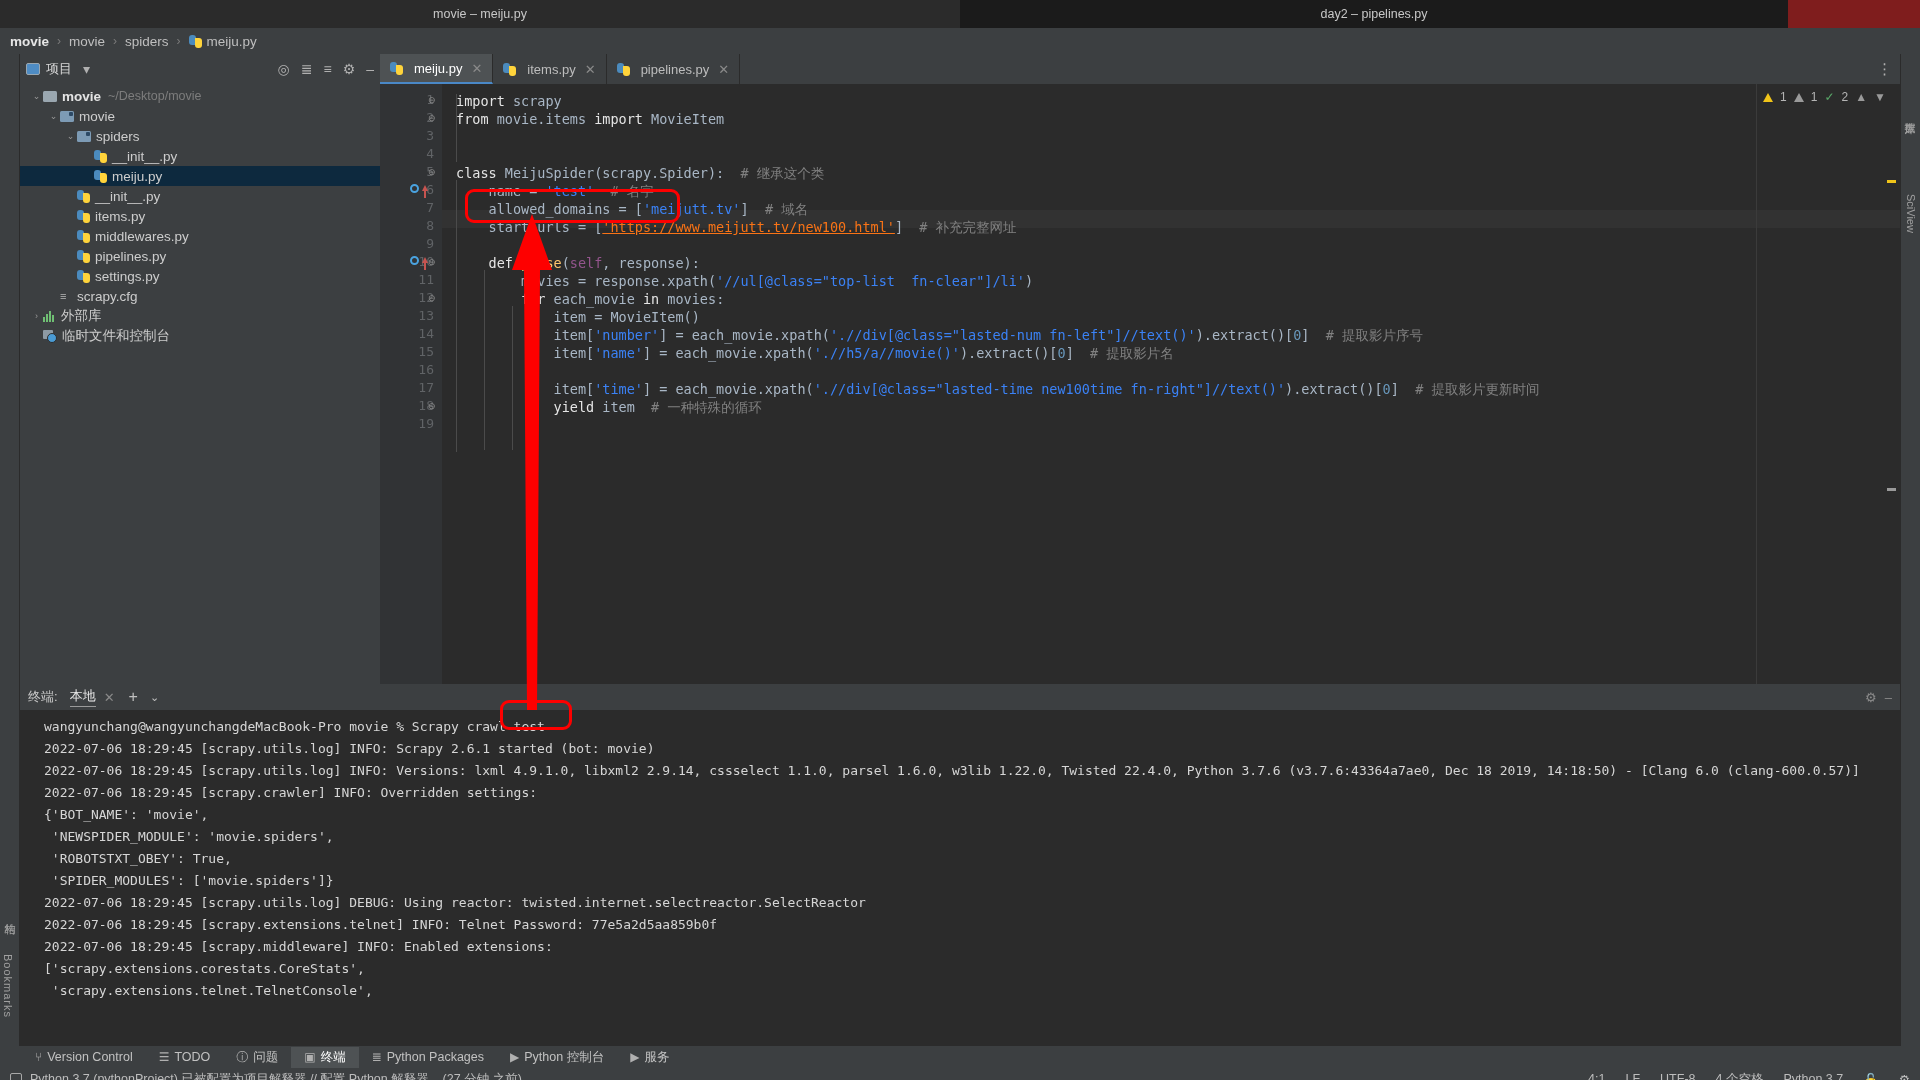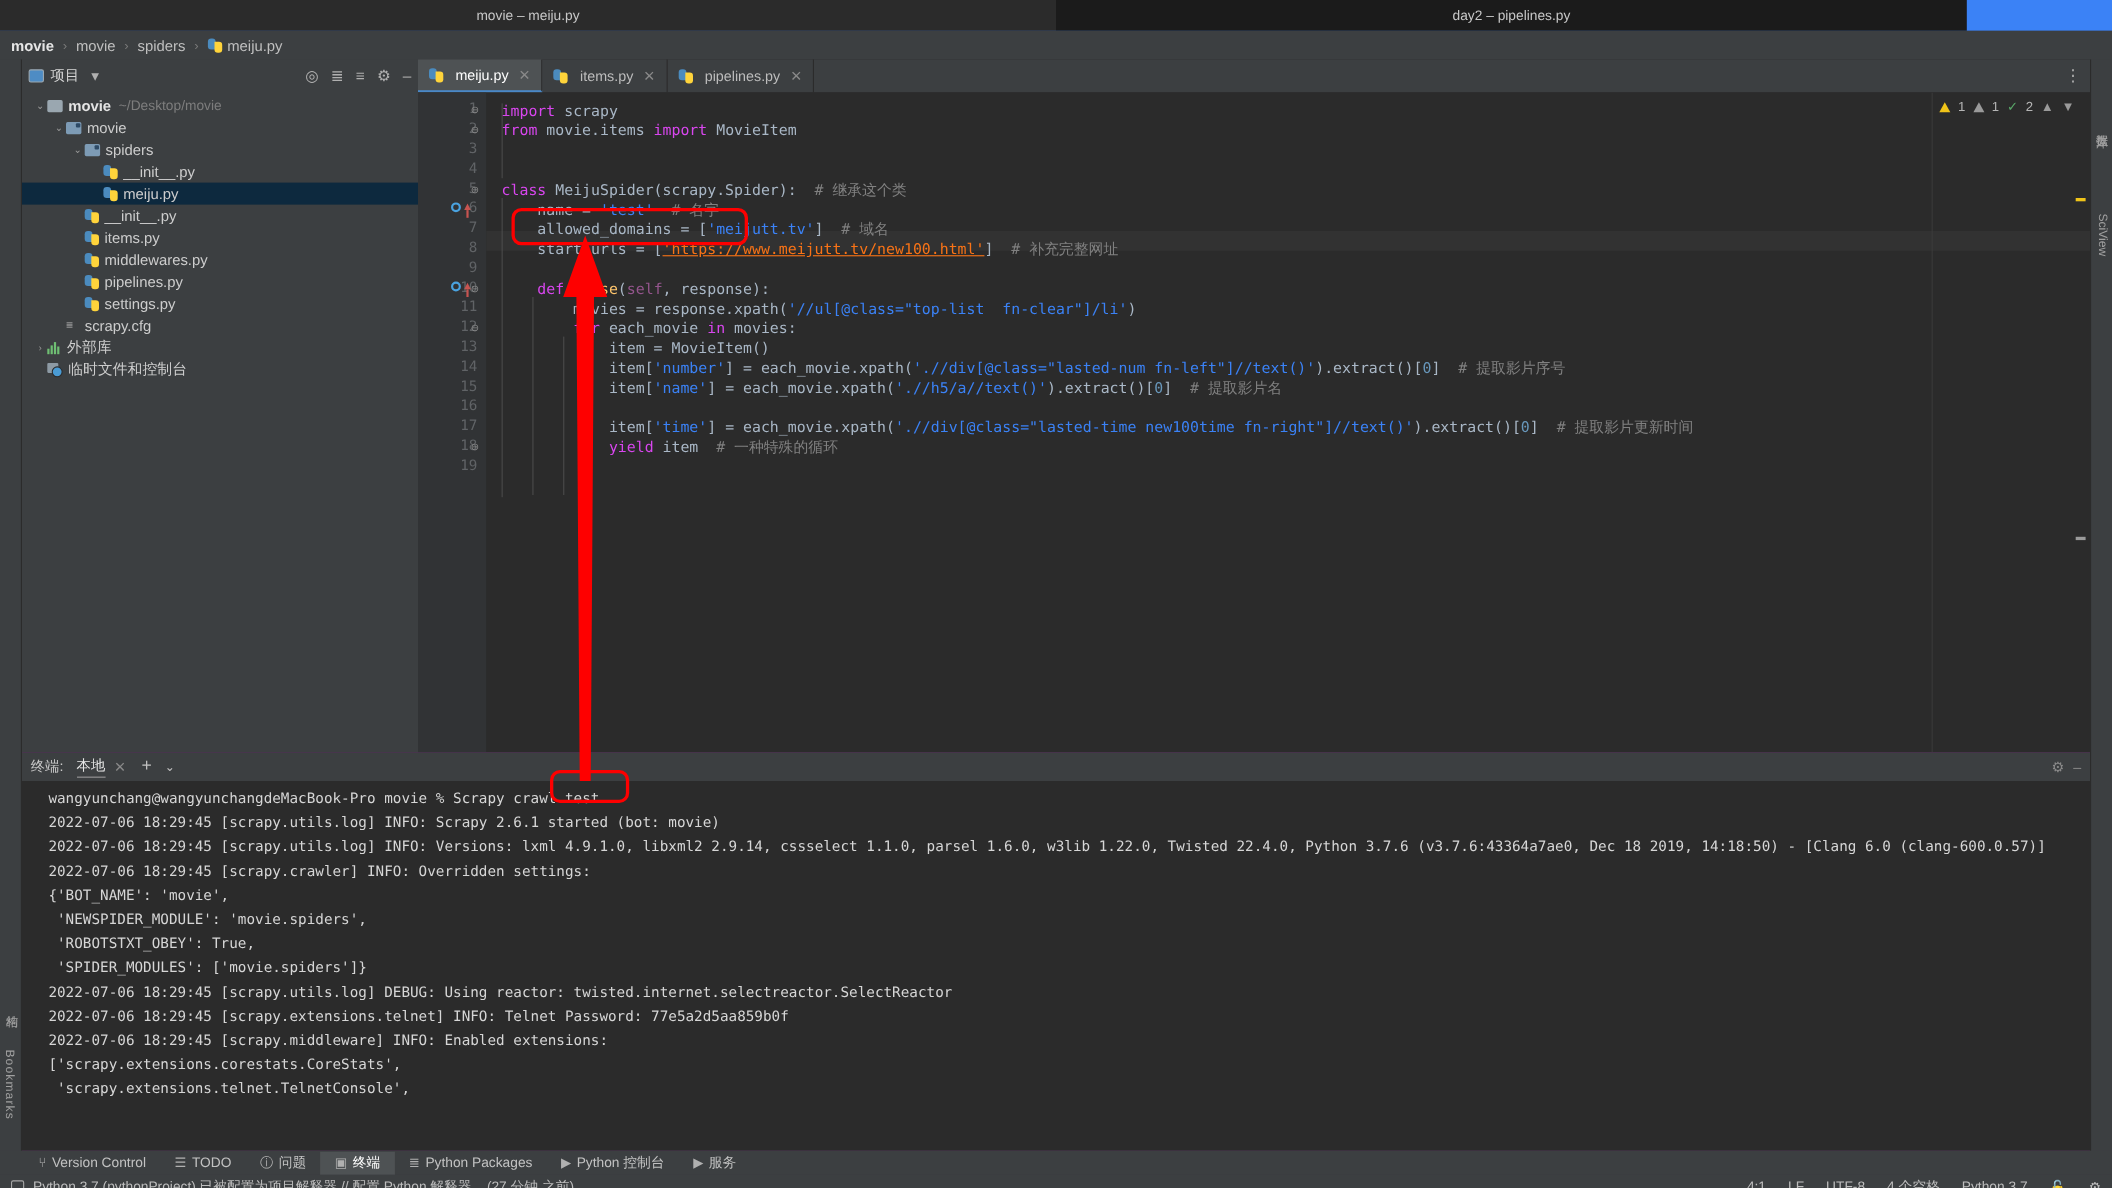--- a/index.html
+++ b/index.html
@@ -1,20 +1,20 @@
 <!DOCTYPE html>
 <html><head>
 <meta charset="utf-8">
 <style>
   * { box-sizing: border-box; margin:0; padding:0; }
   html,body{ width:1920px; height:1080px; overflow:hidden;
     background:#3c3f41; font-family:"Liberation Sans", sans-serif; }
 
   
-  .osbar{ position:absolute; left:0; top:0; width:1920px; height:28px; background:#3b82f6; }
+  .osbar{ position:absolute; left:0; top:0; width:1920px; height:28px; background:#7f1d1d; }
   .osbar .seg{ position:absolute; top:0; height:28px; line-height:28px; text-align:center;
     font-size:12.5px; color:#c8c8c8; }
   .osbar .seg.a{ left:0; width:960px; background:#2b2b2b; }
   .osbar .seg.b{ left:960px; width:828px; background:#1b1b1b; }
 
   
   .crumbrow{ position:absolute; left:0; top:28px; width:1920px; height:26px;
      background:#3c3f41; display:flex; align-items:center; padding-left:10px; }
   .crumb{ font-size:13.5px; color:#bfbfbf; }
   .crumb.first{ color:#e6e6e6; font-weight:bold; }
@@ -94,21 +94,21 @@
      border-right:3px solid transparent; border-bottom:6px solid #c75450; }
   .uparrow::after{ content:""; position:absolute; left:-1px; top:6px; width:2px;height:7px;
      background:#c75450; }
   .fold{ position:absolute; left:48px; width:9px;height:9px; color:#8a8a8a; font-size:9px;
      line-height:9px; }
 
   .code{ position:absolute; left:62px; top:0; width:1458px; height:600px;
      font-family:"DejaVu Sans Mono", monospace; font-size:13.5px; }
   .cl{ position:absolute; left:14px; white-space:pre; line-height:18px; height:18px; }
   .hl-line{ position:absolute; left:62px; width:1458px; height:18px; background:#323232; }
-  .kw{color:#d946ef;} .str{color:#3b82f6;} .cmt{color:#808080;} .fn{color:#ffc66d;} .num{color:#6897bb;} .self{color:#94558d;} .plain{color:#a9b7c6;}
+  .kw{color:#e5e5e5;} .str{color:#3b82f6;} .cmt{color:#808080;} .fn{color:#ffc66d;} .num{color:#6897bb;} .self{color:#94558d;} .plain{color:#a9b7c6;}
   .urlstr{ color:#f97316; text-decoration:underline; }
   .indentline{ position:absolute; width:1px; background:#4b4b4b; }
 
   .vline{ position:absolute; top:0; width:1px; height:600px; background:#3b3b3b; }
 
   
   .warnbox{ position:absolute; right:14px; top:6px; display:flex; align-items:center; gap:7px;
      font-size:12px; color:#b5b5b5; }
   .tri{ width:0;height:0; border-left:5px solid transparent; border-right:5px solid transparent;
      border-bottom:9px solid #f0c419; }
@@ -354,21 +354,21 @@
         <div class="cl" style="top: 80px;"><span class="plain"><span class="kw">class</span> MeijuSpider(scrapy.Spider):</span><span class="cmt">  # 继承这个类</span></div>
         <div class="cl" style="top: 98px;"><span class="plain">    name = <span class="str">'test'</span></span><span class="cmt">  # 名字</span></div>
         <div class="cl" style="top: 116px;"><span class="plain">    allowed_domains = [<span class="str">'meijutt.tv'</span>]</span><span class="cmt">  # 域名</span></div>
         <div class="cl" style="top: 134px;"><span class="plain">    start_urls = [<span class="urlstr">'https://www.meijutt.tv/new100.html'</span>]</span><span class="cmt">  # 补充完整网址</span></div>
         <div class="cl" style="top: 152px;"></div>
         <div class="cl" style="top: 170px;"><span class="plain">    <span class="kw">def</span> <span class="fn">parse</span>(<span class="self">self</span>, response):</span></div>
         <div class="cl" style="top: 188px;"><span class="plain">        movies = response.xpath(<span class="str">'//ul[@class="top-list  fn-clear"]/li'</span>)</span></div>
         <div class="cl" style="top: 206px;"><span class="plain">        <span class="kw">for</span> each_movie <span class="kw">in</span> movies:</span></div>
         <div class="cl" style="top: 224px;"><span class="plain">            item = MovieItem()</span></div>
         <div class="cl" style="top: 242px;"><span class="plain">            item[<span class="str">'number'</span>] = each_movie.xpath(<span class="str">'.//div[@class="lasted-num fn-left"]//text()'</span>).extract()[<span class="num">0</span>]</span><span class="cmt">  # 提取影片序号</span></div>
-        <div class="cl" style="top: 260px;"><span class="plain">            item[<span class="str">'name'</span>] = each_movie.xpath(<span class="str">'.//h5/a//text()'</span>).extract()[<span class="num">0</span>]</span><span class="cmt">  # 提取影片名</span></div>
+        <div class="cl" style="top: 260px;"><span class="plain">            item[<span class="str">'name'</span>] = each_movie.xpath(<span class="str">'.//h5/a//movie()'</span>).extract()[<span class="num">0</span>]</span><span class="cmt">  # 提取影片名</span></div>
         <div class="cl" style="top: 296px;"><span class="plain">            item[<span class="str">'time'</span>] = each_movie.xpath(<span class="str">'.//div[@class="lasted-time new100time fn-right"]//text()'</span>).extract()[<span class="num">0</span>]</span><span class="cmt">  # 提取影片更新时间</span></div>
         <div class="cl" style="top: 314px;"><span class="plain">            <span class="kw">yield</span> item</span><span class="cmt">  # 一种特殊的循环</span></div>
         <div class="cl" style="top: 332px;"></div>
       </div>
 
     <div class="warnbox">
       <span class="tri"></span>
       <span>1</span>
       <span class="tri grey"></span>
       <span>1</span>

